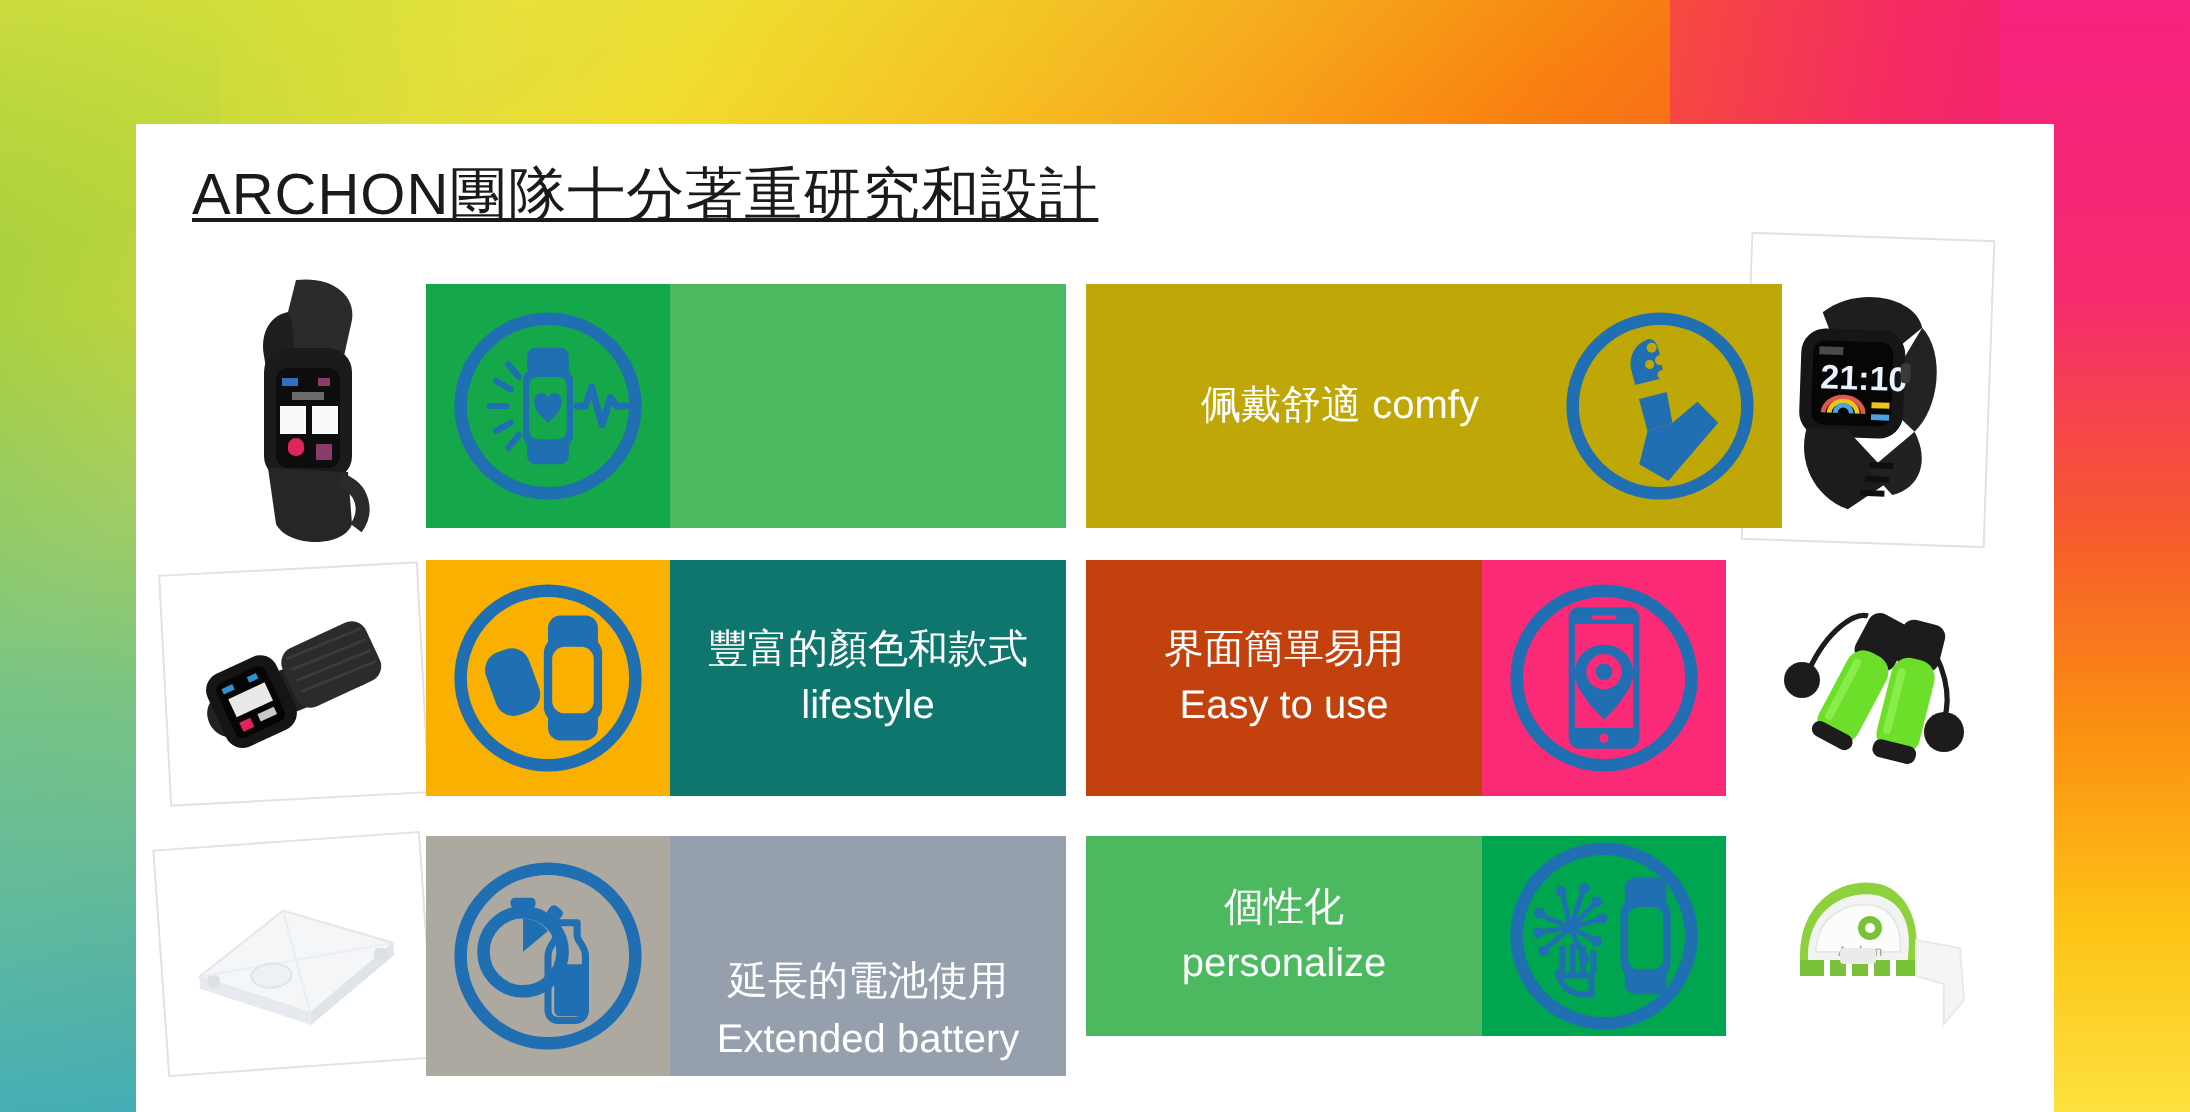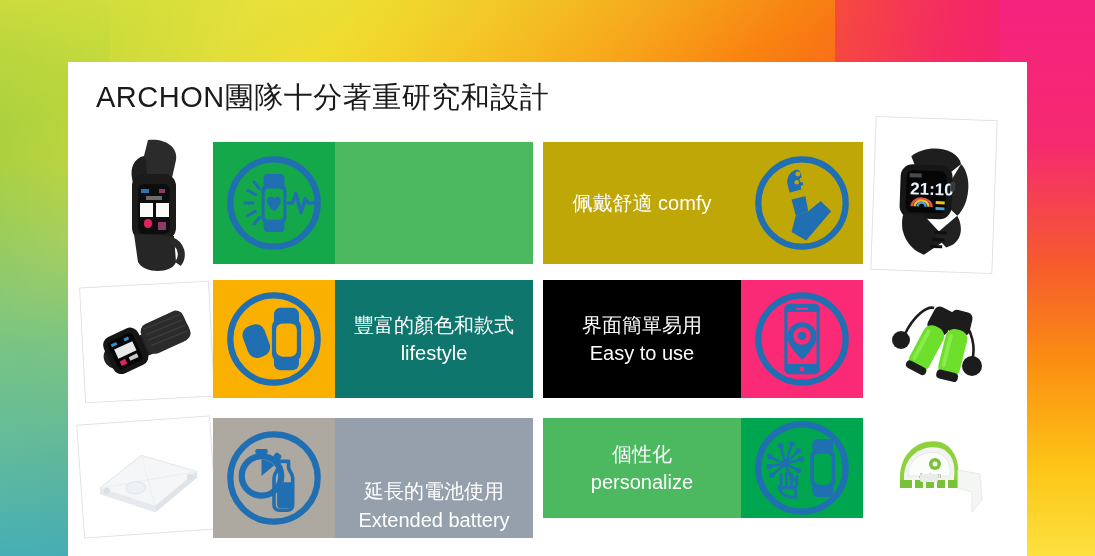--- a/index.html
+++ b/index.html
@@ -98,20 +98,21 @@
   }
 
   #page-title {
     position: absolute;
     left: 28px;
     top: 16px;
     font-size: 29px;
     color: #1a1a1a;
     letter-spacing: 0.5px;
     white-space: nowrap;
+    text-decoration: underline;
   }
 
   
   .card {
     position: absolute;
     display: flex;
     align-items: stretch;
     overflow: hidden;
   }
   .card .icon-pane {
@@ -306,21 +307,21 @@
             <path d="M25 38 l7 4"></path>
             <path d="M25 62 l7 -4"></path>
             <path d="M31 30 l5 6"></path>
             <path d="M31 70 l5 -6"></path>
           </g>
           <path d="M64 50 h4 l3 -9 l5 18 l4 -13 l3 4 h5" fill="none" stroke="#1F6FB2" stroke-width="3.4" stroke-linejoin="round" stroke-linecap="round"></path>
         </svg>
       </div>
     </div>
 
-    <div class="card rev" style="left:475px; top:80px; width:320px; height:122px; background:#BFA708;">
+    <div class="card rev" style="left:475px; top:80px; width:320px; height:122px; background:#BFA708;padding-left:28px;">
       <div class="icon-pane" style="background:#BFA708;">
         <svg class="icon-svg" viewBox="0 0 100 100" xmlns="http://www.w3.org/2000/svg">
           <circle cx="50" cy="50" r="42" fill="none" stroke="#1F6FB2" stroke-width="6"></circle>
           <path d="M44 18 C 38 20, 35 26, 36 32 L 44 62 L 56 58 L 50 26 C 49 20, 47 17, 44 18 Z" fill="#1F6FB2"></path>
           <g fill="#BFA708">
             <circle cx="46" cy="22" r="2.4"></circle>
             <circle cx="50" cy="28" r="2.4"></circle>
             <circle cx="45" cy="30" r="2.2"></circle>
             <circle cx="51" cy="35" r="2.2"></circle>
           </g>
@@ -360,21 +361,21 @@
           <circle cx="50" cy="50" r="42" fill="none" stroke="#1F6FB2" stroke-width="6"></circle>
           <rect x="33" y="16" width="34" height="68" rx="5" fill="#1F6FB2"></rect>
           <rect x="36" y="24" width="28" height="50" fill="#FB2A77"></rect>
           <rect x="44" y="20" width="12" height="2" rx="1" fill="#FB2A77"></rect>
           <circle cx="50" cy="79" r="2.2" fill="#FB2A77"></circle>
           <path d="M50 34 C 42 34, 36 40, 36 48 C 36 57, 50 70, 50 70 C 50 70, 64 57, 64 48 C 64 40, 58 34, 50 34 Z" fill="#1F6FB2"></path>
           <circle cx="50" cy="47" r="8.5" fill="#FB2A77"></circle>
           <circle cx="50" cy="47" r="4" fill="#1F6FB2"></circle>
         </svg>
       </div>
-      <div class="text-pane" style="background:#000000;">
+      <div class="text-pane" style="background:#c2410c;">
         <div class="label">
           <span>界面簡單易用</span><br>
           <span>Easy to use</span>
         </div>
       </div>
     </div>
 
     <div class="card" style="left:145px; top:356px; width:320px; height:120px; background:#95A0AC;">
       <div class="icon-pane" style="background:#ADA8A0;">
         <svg class="icon-svg" viewBox="0 0 100 100" xmlns="http://www.w3.org/2000/svg">

